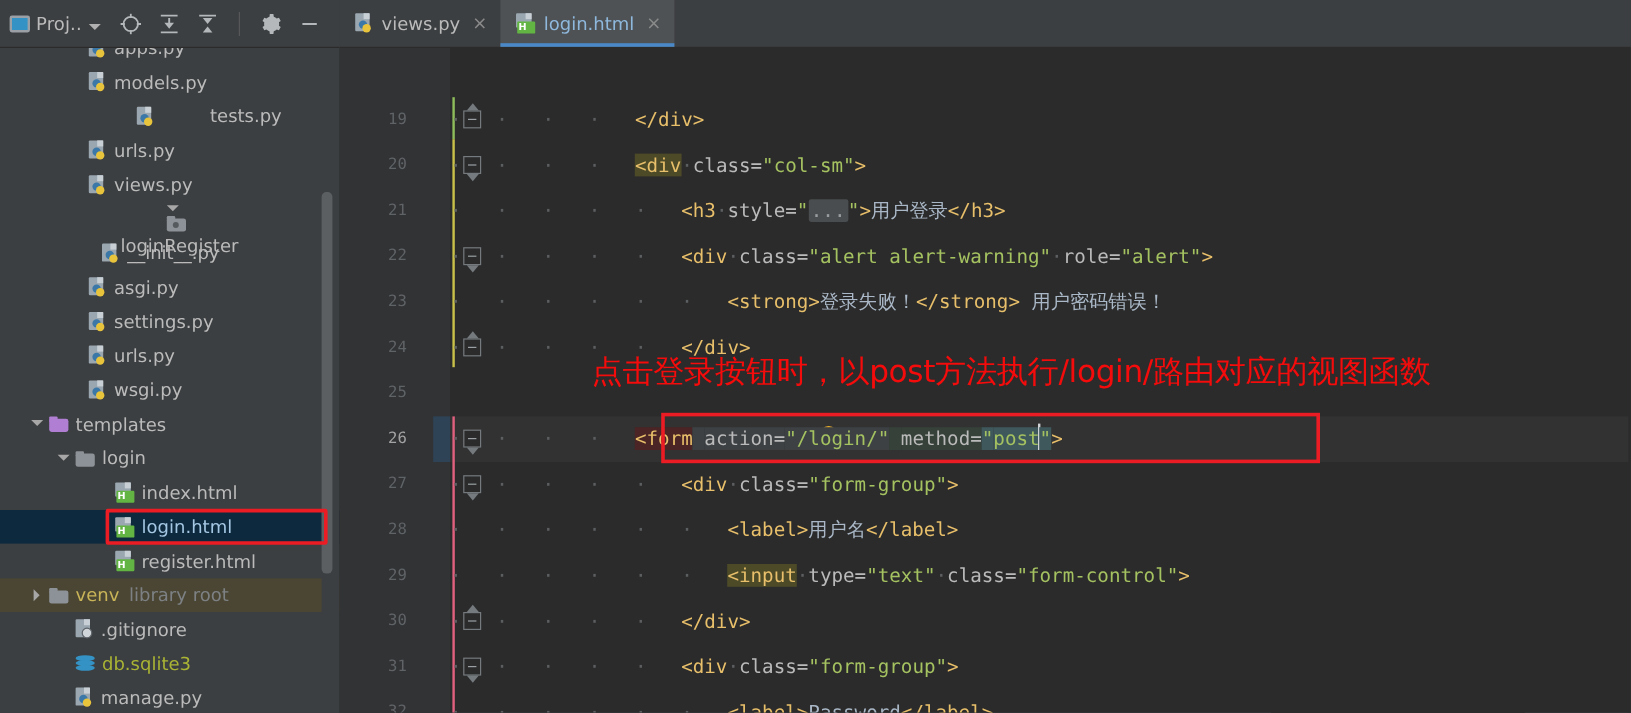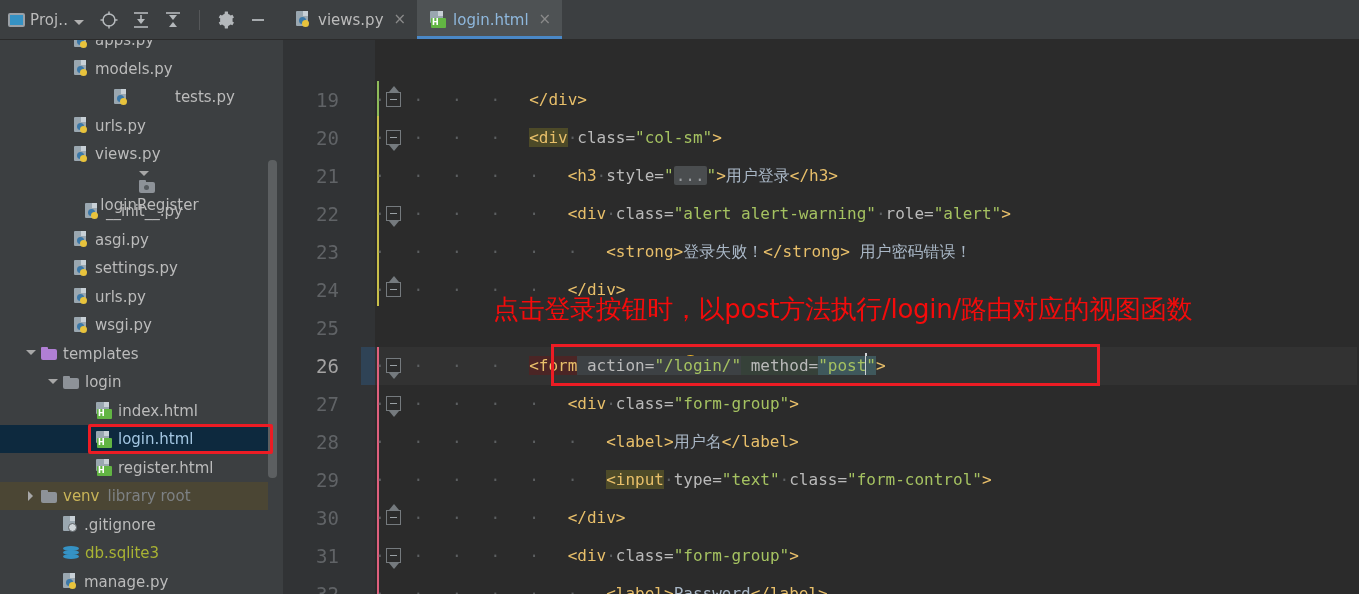--- a/index.html
+++ b/index.html
@@ -157,21 +157,21 @@
   }
 
   
   .editor {
     flex:1 1 auto; background:#2b2b2b; position:relative; overflow:hidden;
     font-family: "DejaVu Sans Mono", "Liberation Mono", monospace;
   }
   .gutter-linecol { position:absolute; left:0; top:0; bottom:0; width:92px; background:#313335; }
   .ln {
     position:absolute; left:0; width:56px; text-align:right;
-    color:#606366; font-size:19px; font-family:"DejaVu Sans Mono", monospace;
+    color:#606366; font-size:13px; font-family:"DejaVu Sans Mono", monospace;
     height:38px; line-height:38px;
   }
   .ln.current { color:#a4a3a3; }
   .curline-band {
     position:absolute; left:92px; right:0; height:38px; background:#323232;
   }
   .curline-gutter { position:absolute; left:78px; width:14px; height:38px; background:#2f4356; }
 
   
   .vstrip { position:absolute; width:2px; }

